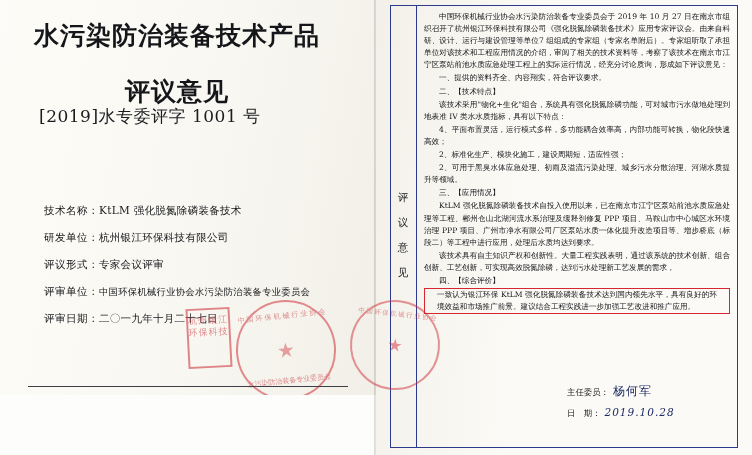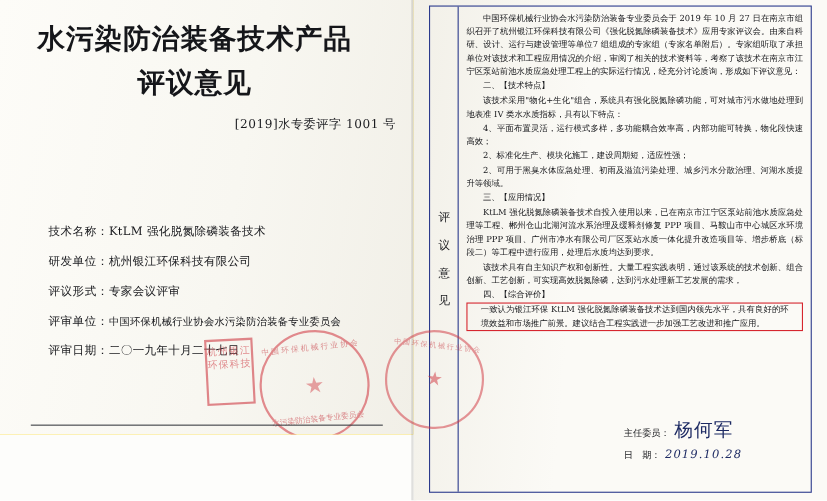--- a/index.html
+++ b/index.html
@@ -21,21 +21,21 @@
     background: #fdfdfb;
     overflow: hidden;
   }
   
   .left-page {
     position: absolute;
     left: 0;
     top: 0;
     width: 376px;
     height: 395px;
-    background: #fde047;
+    background: #86efac;
     box-sizing: border-box;
     overflow: hidden;
   }
   .left-page .paper-tint {
     position: absolute;
     inset: 0;
     background: linear-gradient(100deg, #fdfcf8 0%, #f8f7f1 55%, #f1efe7 100%);
   }
   .doc-title {
     position: absolute;
@@ -45,32 +45,33 @@
     text-align: center;
     font-family: "DejaVu Serif", "Liberation Serif", serif;
     font-weight: bold;
     color: #15161a;
     font-size: 25px;
     line-height: 36px;
     letter-spacing: 1px;
   }
   .doc-title .line2 {
     display: block;
-    margin-top: 4px;
+    margin-top: 20px;
   }
   .doc-number {
     position: absolute;
     left: 0;
     top: 105px;
     width: 360px;
-    text-align: right;
-    font-family: "DejaVu Serif", "Liberation Serif", serif;
-    font-size: 11px;
+    text-align: left;
+    font-family: "DejaVu Serif", "Liberation Serif", serif;
+    font-size: 17px;
     color: #1b1c20;
     letter-spacing: 0.5px;
+    padding-left: 39px;
   }
   .field-list {
     position: absolute;
     left: 44px;
     top: 204px;
     width: 300px;
   }
   .field-row {
     display: flex;
     align-items: center;
@@ -238,21 +239,21 @@
     bottom: 24px;
     width: 190px;
     font-size: 8.4px;
     line-height: 20px;
   }
   .sig-row { display: flex; align-items: baseline; }
   .sig-label { white-space: nowrap; }
   .sig-hand {
     font-family: "DejaVu Serif", "Liberation Serif", serif;
     color: #1d2a63;
-    font-size: 17px;
+    font-size: 12px;
     margin-left: 4px;
     letter-spacing: 1px;
   }
   .sig-hand.date { font-size: 10.5px; font-style: italic; }
   .redbox {
     display: inline-block;
     border: 1.4px solid #d6262f;
     padding: 0 12px;
   }
   .stamp-right {
@@ -345,20 +346,21 @@
 
   <div class="right-page">
     <div class="paper-tint"></div>
 
     <div class="table-outer">
       <div class="col-label">
         <div class="col-label-text">评 议 意 见</div>
       </div>
       <div class="col-body">
         <p>中国环保机械行业协会水污染防治装备专业委员会于 2019 年 10 月 27 日在南京市组织召开了杭州银江环保科技有限公司《强化脱氮除磷装备技术》应用专家评议会。由来自科研、设计、运行与建设管理等单位7 组组成的专家组（专家名单附后）。专家组听取了承担单位对该技术和工程应用情况的介绍，审阅了相关的技术资料等，考察了该技术在南京市江宁区泵站前池水质应急处理工程上的实际运行情况，经充分讨论质询，形成如下评议意见：</p>
+        <p>一、提供的资料齐全、内容翔实，符合评议要求。</p>
         <p>二、【技术特点】</p>
         <p>该技术采用"物化+生化"组合，系统具有强化脱氮除磷功能，可对城市污水做地处理到地表准 IV 类水水质指标，具有以下特点：</p>
         <p>4、平面布置灵活，运行模式多样，多功能耦合效率高，内部功能可转换，物化段快速高效；</p>
         <p>2、标准化生产、模块化施工，建设周期短，适应性强；</p>
         <p>2、可用于黑臭水体应急处理、初雨及溢流污染处理、城乡污水分散治理、河湖水质提升等领域。</p>
         <p>三、【应用情况】</p>
         <p>KtLM 强化脱氮除磷装备技术自投入使用以来，已在南京市江宁区泵站前池水质应急处理等工程、郴州仓山北湖河流水系治理及缓释剂修复 PPP 项目、马鞍山市中心城区水环境治理 PPP 项目、广州市净水有限公司厂区泵站水质一体化提升改造项目等、增步桥底（标段二）等工程中进行应用，处理后水质均达到要求。</p>
         <p>该技术具有自主知识产权和创新性。大量工程实践表明，通过该系统的技术创新、组合创新、工艺创新，可实现高效脱氮除磷，达到污水处理新工艺发展的需求，</p>
         <p>四、【综合评价】</p>
         <p class="noindent"><span class="redbox">一致认为银江环保 KtLM 强化脱氮除磷装备技术达到国内领先水平，具有良好的环境效益和市场推广前景。建议结合工程实践进一步加强工艺改进和推广应用。</span></p>

